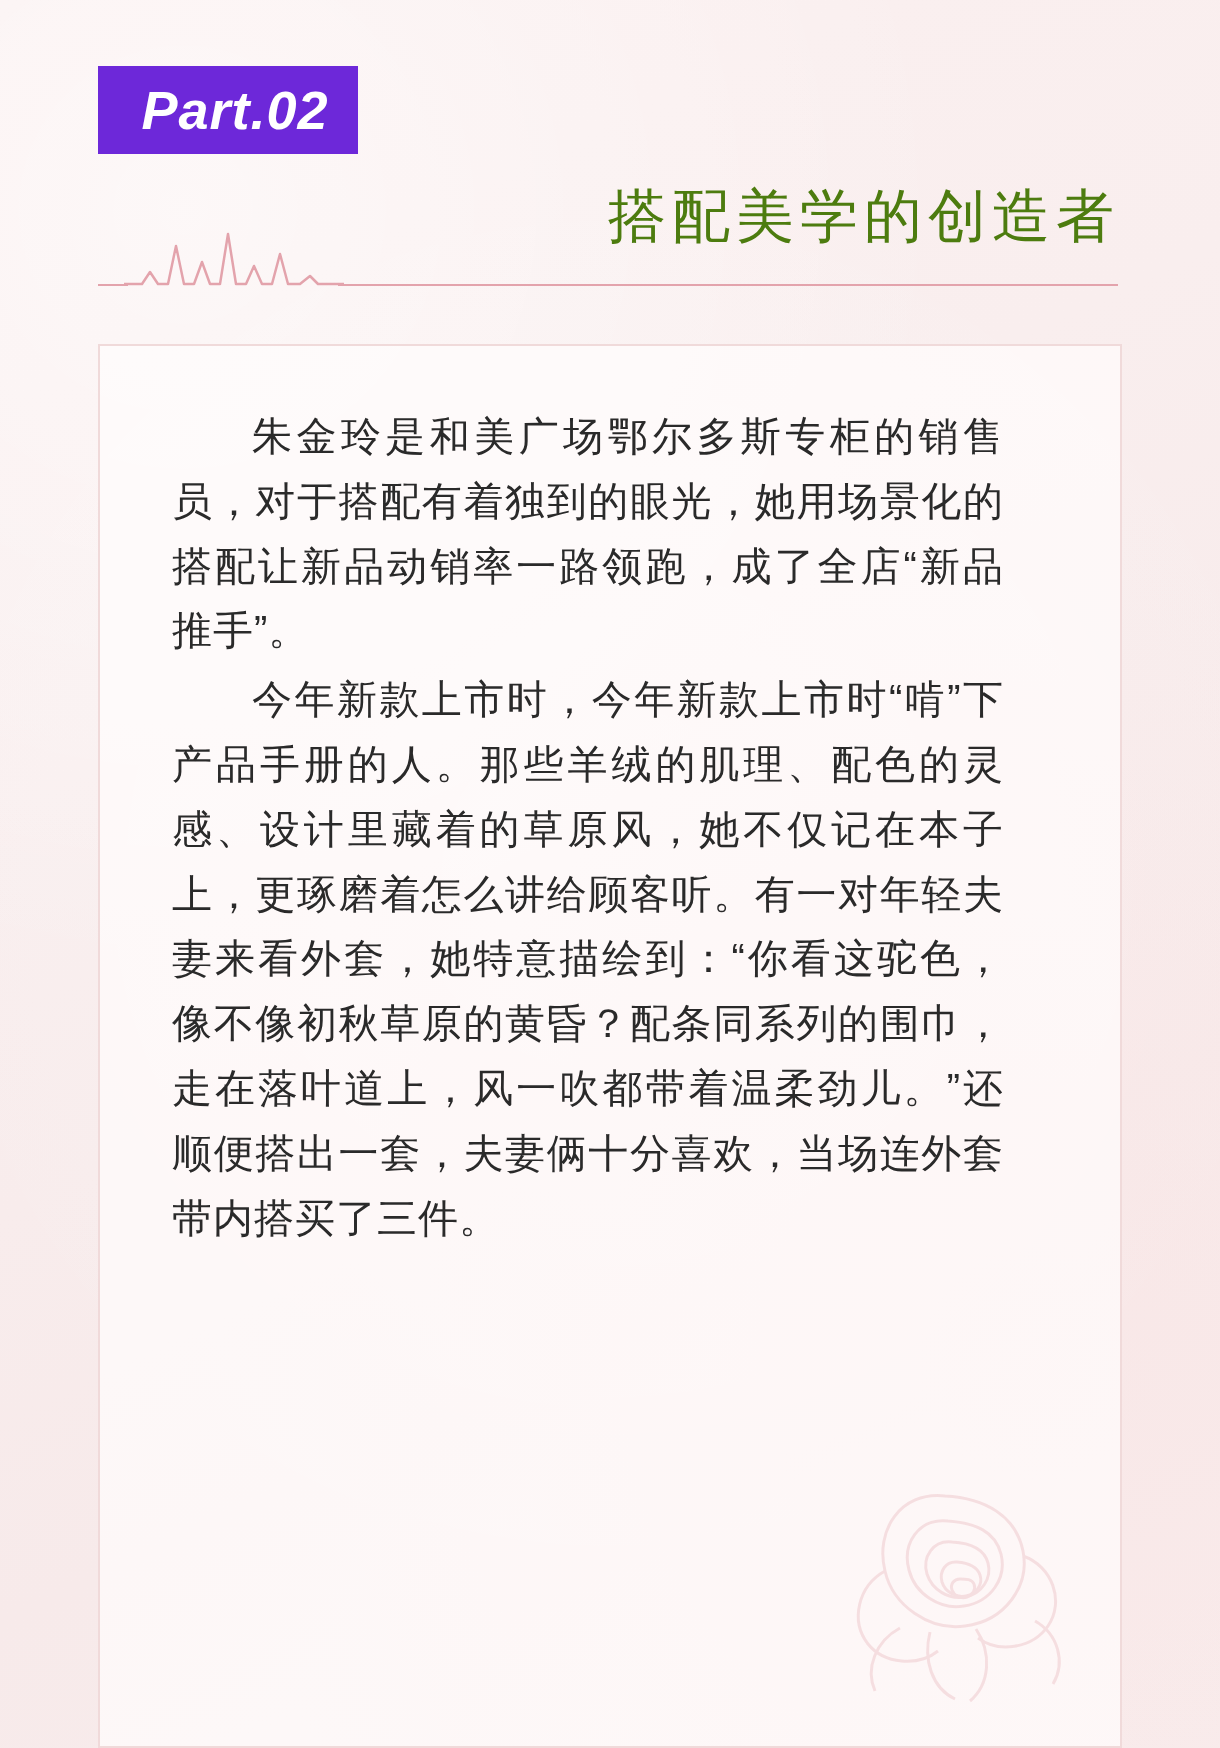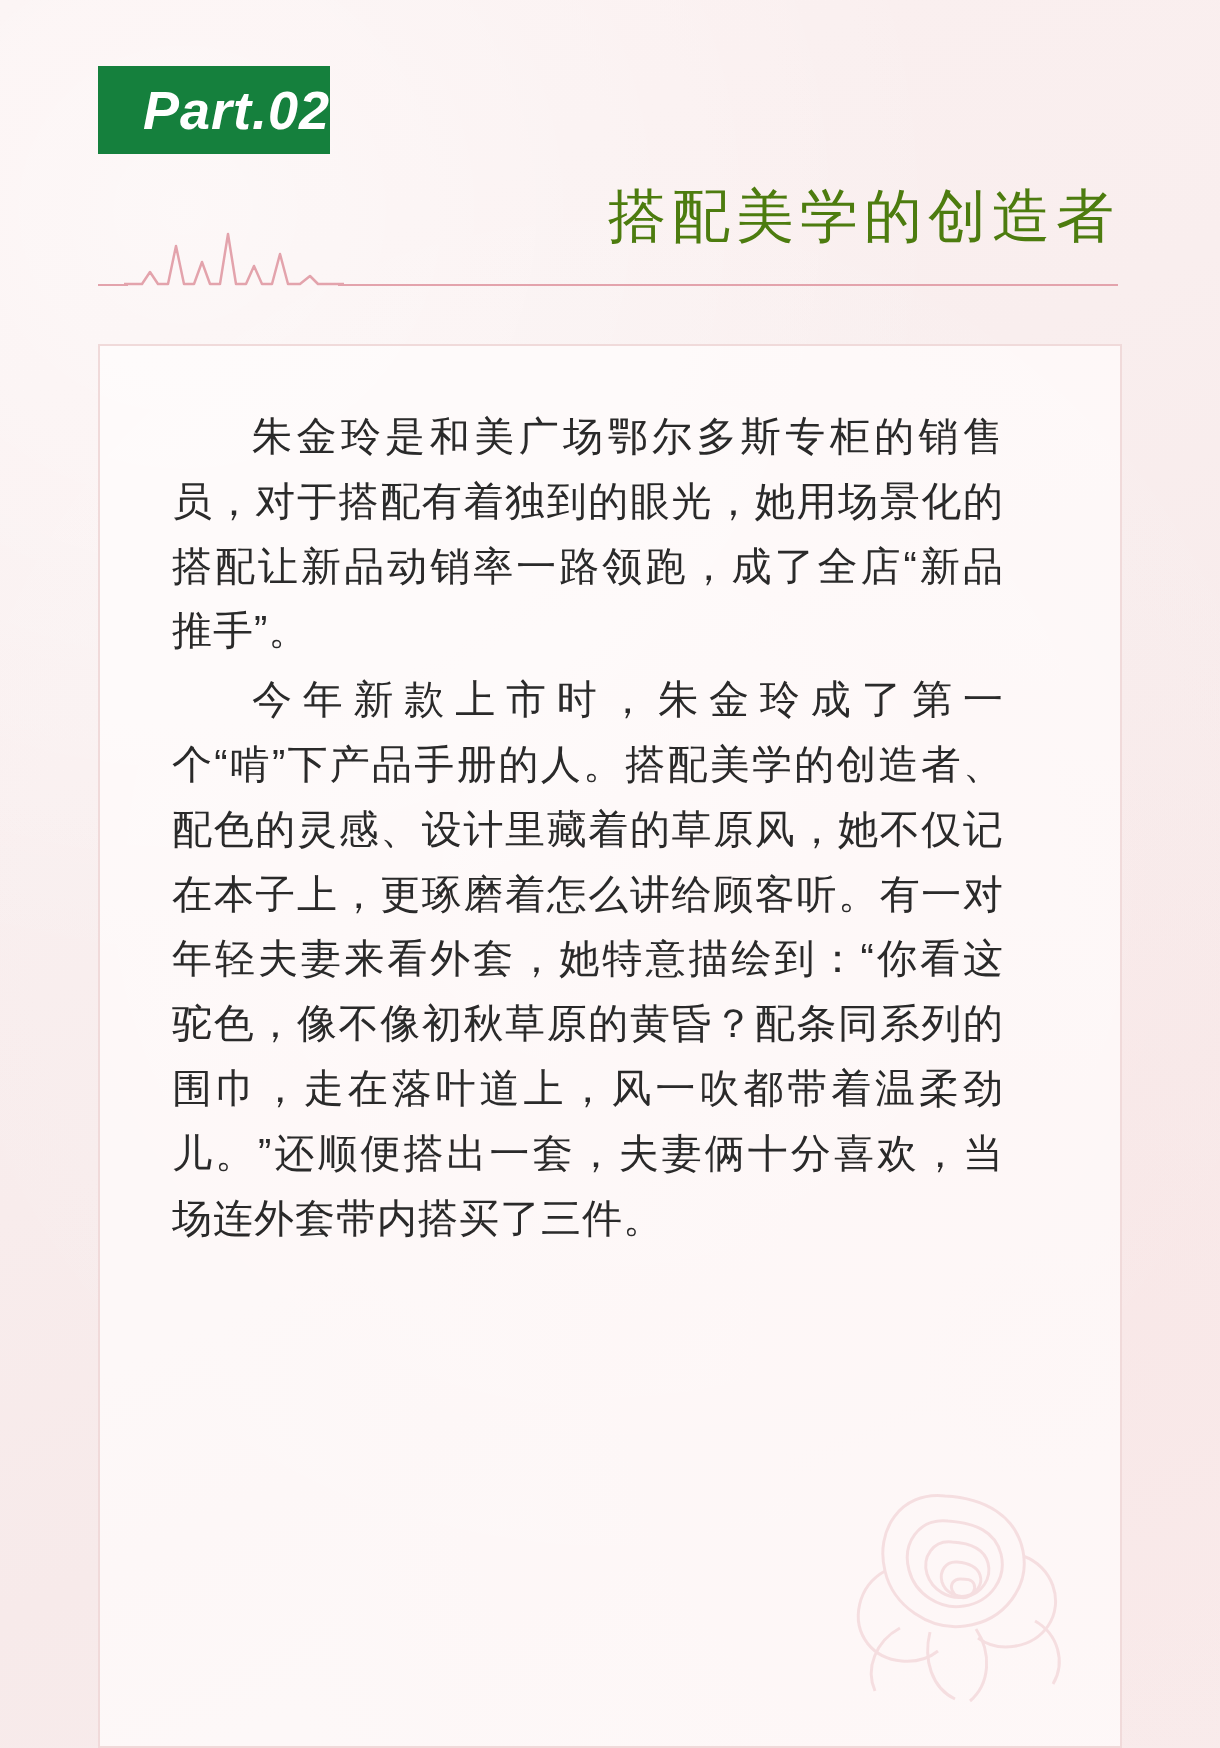--- a/index.html
+++ b/index.html
@@ -32,26 +32,26 @@
     left: 0;
     top: 0;
     width: 1220px;
     height: 300px;
   }
 
   .part-badge {
     position: absolute;
     left: 98px;
     top: 66px;
-    width: 232px;
+    width: 260px;
     height: 88px;
-    background: #15803d;
+    background: #6d28d9;
     display: flex;
     align-items: center;
-    justify-content: flex-end;
+    justify-content: center;
   }
   .part-badge-text {
     color: #ffffff;
     font-size: 54px;
     font-style: italic;
     font-weight: bold;
     letter-spacing: 1px;
     padding-left: 14px;
     font-family: "Liberation Sans", sans-serif;
     line-height: 1;
@@ -175,16 +175,16 @@
       <path d="M243 120 C272 130 285 165 268 190 C252 213 218 217 198 202"></path>
       <path d="M150 196 C143 224 152 252 175 263"></path>
       <path d="M196 193 C212 217 210 248 190 265"></path>
       <path d="M120 192 C96 205 85 232 95 255"></path>
       <path d="M255 185 C278 198 286 226 273 248"></path>
     </g>
   </svg>
 
   <div class="card-body">
     <p class="para">朱金玲是和美广场鄂尔多斯专柜的销售员，对于搭配有着独到的眼光，她用场景化的搭配让新品动销率一路领跑，成了全店“新品推手”。</p>
-    <p class="para">今年新款上市时，朱金玲成了第一个“啃”下产品手册的人。搭配美学的创造者、配色的灵感、设计里藏着的草原风，她不仅记在本子上，更琢磨着怎么讲给顾客听。有一对年轻夫妻来看外套，她特意描绘到：“你看这驼色，像不像初秋草原的黄昏？配条同系列的围巾，走在落叶道上，风一吹都带着温柔劲儿。”还顺便搭出一套，夫妻俩十分喜欢，当场连外套带内搭买了三件。</p>
+    <p class="para">今年新款上市时，今年新款上市时“啃”下产品手册的人。那些羊绒的肌理、配色的灵感、设计里藏着的草原风，她不仅记在本子上，更琢磨着怎么讲给顾客听。有一对年轻夫妻来看外套，她特意描绘到：“你看这驼色，像不像初秋草原的黄昏？配条同系列的围巾，走在落叶道上，风一吹都带着温柔劲儿。”还顺便搭出一套，夫妻俩十分喜欢，当场连外套带内搭买了三件。</p>
   </div>
 
 </div>
 
 </body></html>

